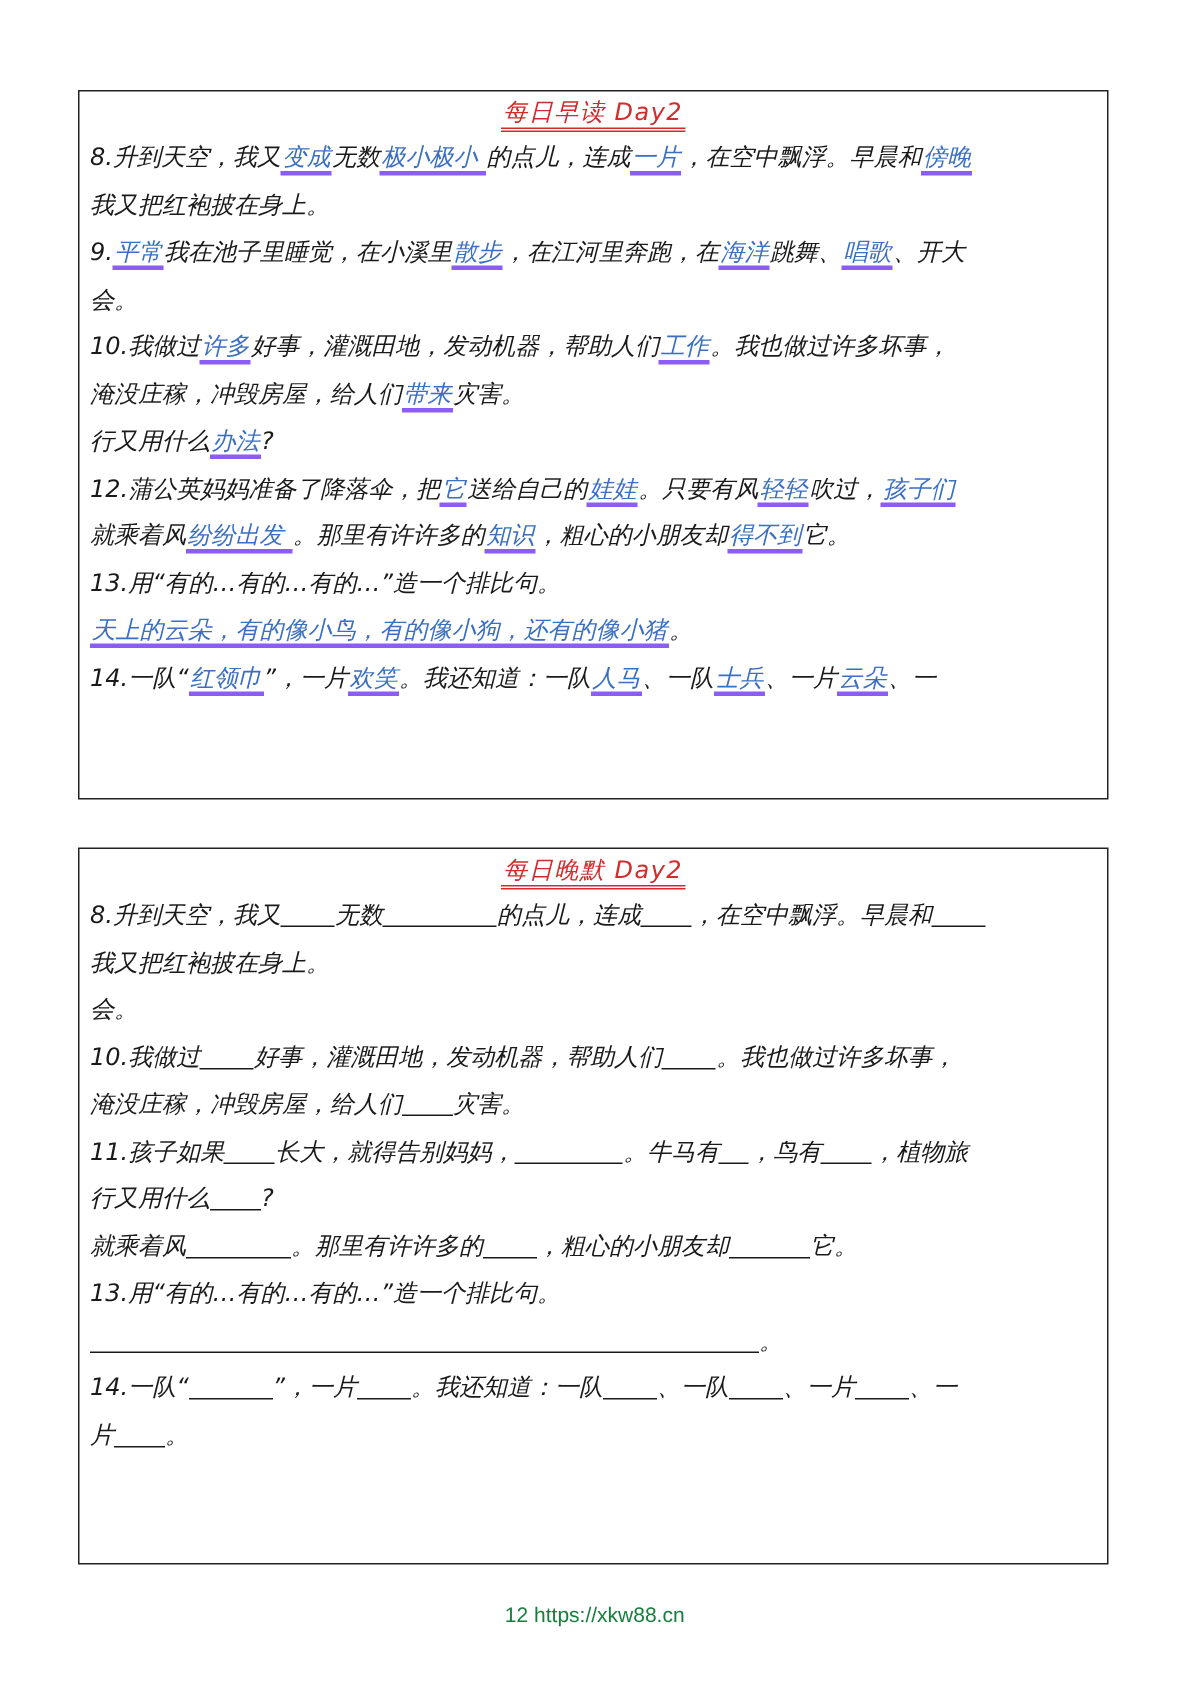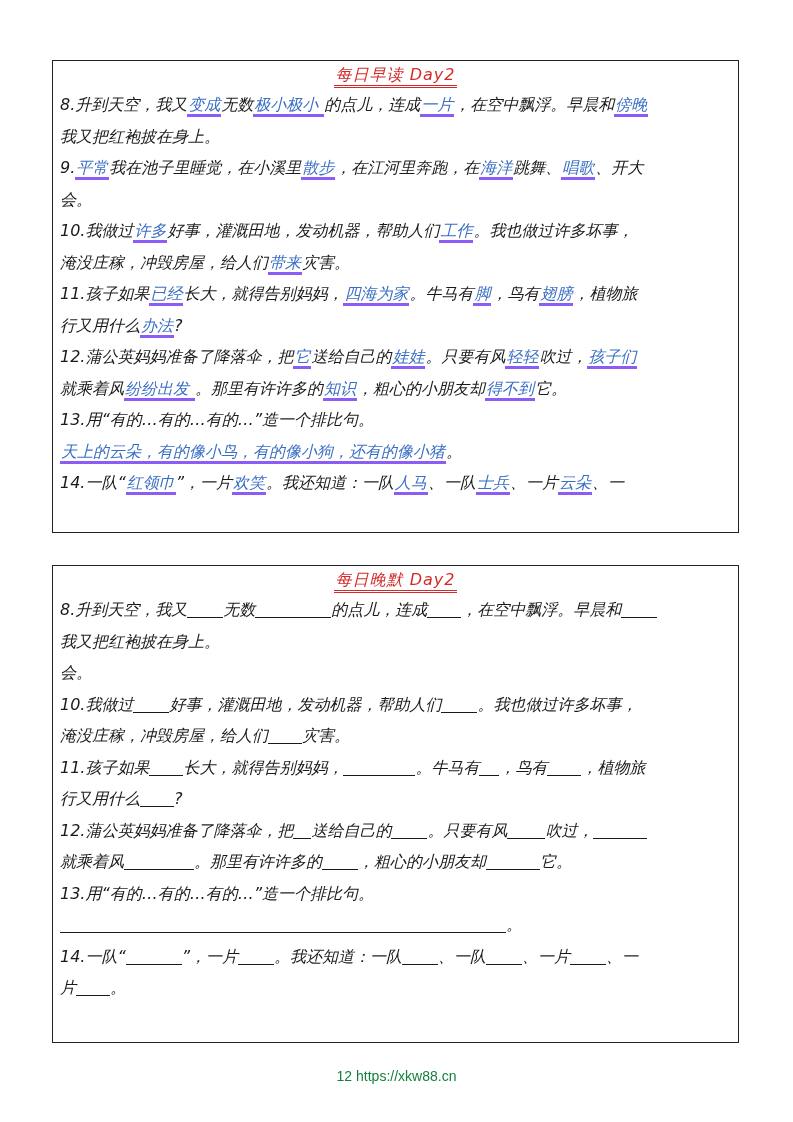--- a/index.html
+++ b/index.html
@@ -25,21 +25,20 @@
   <div class="title">
     <span>每日早读  Day2</span>
   </div>
   <div class="lines" id="lines1">
       <div class="line"><span>8.升到天空，我又</span><span class="ans">变成</span><span>无数</span><span class="ans">极小极小 </span><span>的点儿，连成</span><span class="ans">一片</span><span>，在空中飘浮。早晨和</span><span class="ans">傍晚</span></div>
       <div class="line"><span>我又把红袍披在身上。</span></div>
       <div class="line"><span>9.</span><span class="ans">平常</span><span>我在池子里睡觉，在小溪里</span><span class="ans">散步</span><span>，在江河里奔跑，在</span><span class="ans">海洋</span><span>跳舞、</span><span class="ans">唱歌</span><span>、开大</span></div>
       <div class="line"><span>会。</span></div>
       <div class="line"><span>10.我做过</span><span class="ans">许多</span><span>好事，灌溉田地，发动机器，帮助人们</span><span class="ans">工作</span><span>。我也做过许多坏事，</span></div>
       <div class="line"><span>淹没庄稼，冲毁房屋，给人们</span><span class="ans">带来</span><span>灾害。</span></div>
-      <div class="line"><span>11.孩子如果</span><span class="ans">已经</span><span>长大，就得告别妈妈，</span><span class="ans">四海为家</span><span>。牛马有</span><span class="ans">脚</span><span>，鸟有</span><span class="ans">翅膀</span><span>，植物旅</span></div>
       <div class="line"><span>行又用什么</span><span class="ans">办法</span><span>?</span></div>
       <div class="line"><span>12.蒲公英妈妈准备了降落伞，把</span><span class="ans">它</span><span>送给自己的</span><span class="ans">娃娃</span><span>。只要有风</span><span class="ans">轻轻</span><span>吹过，</span><span class="ans">孩子们</span></div>
       <div class="line"><span>就乘着风</span><span class="ans">纷纷出发 </span><span>。那里有许许多的</span><span class="ans">知识</span><span>，粗心的小朋友却</span><span class="ans">得不到</span><span>它。</span></div>
       <div class="line"><span>13.用“有的…有的…有的…”造一个排比句。</span></div>
       <div class="line"><span class="ans">天上的云朵，有的像小鸟，有的像小狗，还有的像小猪</span><span>。</span></div>
       <div class="line"><span>14.一队“</span><span class="ans">红领巾</span><span>”，一片</span><span class="ans">欢笑</span><span>。我还知道：一队</span><span class="ans">人马</span><span>、一队</span><span class="ans">士兵</span><span>、一片</span><span class="ans">云朵</span><span>、一</span></div>
     </div>
 </div>
 
 <div class="box" id="box2">
@@ -47,21 +46,20 @@
     <span>每日晚默  Day2</span>
   </div>
   <div class="lines" id="lines2">
       <div class="line"><span>8.升到天空，我又</span><span class="blank" style="width: 36px;"></span><span>无数</span><span class="blank" style="width: 76px;"></span><span>的点儿，连成</span><span class="blank" style="width: 34px;"></span><span>，在空中飘浮。早晨和</span><span class="blank" style="width: 36px;"></span></div>
       <div class="line"><span>我又把红袍披在身上。</span></div>
       <div class="line"><span>会。</span></div>
       <div class="line"><span>10.我做过</span><span class="blank" style="width: 36px;"></span><span>好事，灌溉田地，发动机器，帮助人们</span><span class="blank" style="width: 36px;"></span><span>。我也做过许多坏事，</span></div>
       <div class="line"><span>淹没庄稼，冲毁房屋，给人们</span><span class="blank" style="width: 34px;"></span><span>灾害。</span></div>
       <div class="line"><span>11.孩子如果</span><span class="blank" style="width: 34px;"></span><span>长大，就得告别妈妈，</span><span class="blank" style="width: 72px;"></span><span>。牛马有</span><span class="blank" style="width: 20px;"></span><span>，鸟有</span><span class="blank" style="width: 34px;"></span><span>，植物旅</span></div>
       <div class="line"><span>行又用什么</span><span class="blank" style="width: 34px;"></span><span>?</span></div>
-      <div class="line"><span>12.蒲公英妈妈准备了降落伞，把</span><span class="blank" style="width: 18px;"></span><span>送给自己的</span><span class="blank" style="width: 36px;"></span><span>。只要有风</span><span class="blank" style="width: 38px;"></span><span>吹过，</span><span class="blank" style="width: 54px;"></span></div>
       <div class="line"><span>就乘着风</span><span class="blank" style="width: 70px;"></span><span>。那里有许许多的</span><span class="blank" style="width: 36px;"></span><span>，粗心的小朋友却</span><span class="blank" style="width: 54px;"></span><span>它。</span></div>
       <div class="line"><span>13.用“有的…有的…有的…”造一个排比句。</span></div>
       <div class="line"><span class="blank" style="width: 446px;"></span><span>。</span></div>
       <div class="line"><span>14.一队“</span><span class="blank" style="width: 56px;"></span><span>”，一片</span><span class="blank" style="width: 36px;"></span><span>。我还知道：一队</span><span class="blank" style="width: 36px;"></span><span>、一队</span><span class="blank" style="width: 36px;"></span><span>、一片</span><span class="blank" style="width: 36px;"></span><span>、一</span></div>
       <div class="line"><span>片</span><span class="blank" style="width: 34px;"></span><span>。</span></div>
     </div>
 </div>
 
 <div class="footer">12 https://xkw88.cn</div>
 

